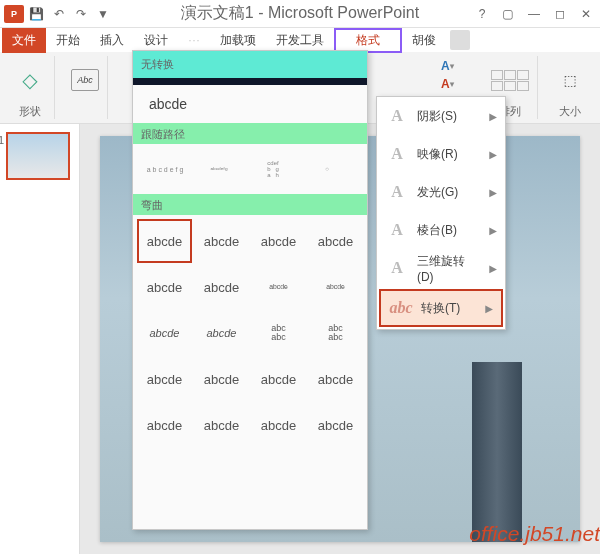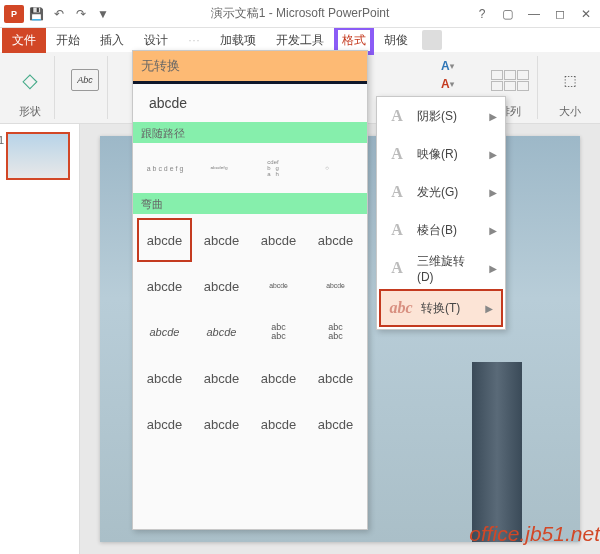--- a/index.html
+++ b/index.html
@@ -1,28 +1,28 @@
 <!DOCTYPE html>
 <html><head>
 <meta charset="utf-8">
 <style>
 *{box-sizing:border-box;margin:0;padding:0;font-family:"Microsoft YaHei","Segoe UI",sans-serif}
 body{width:600px;height:554px;background:#fff;overflow:hidden;font-size:12px;color:#444}
 .titlebar{height:28px;background:#fff;display:flex;align-items:center;border-bottom:1px solid #e1e1e1;position:relative}
 .qat{display:flex;align-items:center;gap:4px;padding-left:4px}
 .qat-icon{width:18px;height:18px;display:flex;align-items:center;justify-content:center;color:#666}
 .ppt-icon{width:20px;height:18px;background:#d24726;color:#fff;font-size:9px;font-weight:bold;display:flex;align-items:center;justify-content:center;border-radius:2px}
-.title-text{position:absolute;left:50%;transform:translateX(-50%);font-size:12px;color:#666}
+.title-text{position:absolute;left:50%;transform:translateX(-50%);font-size:16px;color:#666}
 .win-controls{position:absolute;right:2px;display:flex;gap:2px;align-items:center}
 .win-btn{width:24px;height:20px;display:flex;align-items:center;justify-content:center;color:#666}
 .avatar{width:20px;height:20px;background:#ddd;border-radius:2px;margin-left:4px}
 .ribbon-tabs{height:24px;display:flex;align-items:center;background:#fff;padding-left:2px}
 .tab{padding:4px 10px;font-size:12px;color:#444;cursor:pointer}
 .tab.file{background:#d24726;color:#fff}
-.tab.active{border:4px solid #8b5cf6;color:#c43a1f;padding:2px 4px}
+.tab.active{border:2px solid #8b5cf6;color:#c43a1f;padding:2px 20px}
 .ribbon-body{height:72px;background:#f3f3f3;border-bottom:1px solid #ddd;display:flex;padding:4px 6px;gap:8px}
 .group{display:flex;flex-direction:column;align-items:center;border-right:1px solid #ddd;padding:0 8px}
 .group-icons{display:flex;gap:6px;align-items:center;height:48px}
 .big-icon{width:32px;height:32px;display:flex;align-items:center;justify-content:center;font-size:20px}
 .group-label{font-size:11px;color:#666;text-align:center}
 .shape-box{width:28px;height:22px;border:1px solid #999;border-radius:2px;display:flex;align-items:center;justify-content:center;font-size:9px;font-style:italic}
 .mini-grid{display:grid;grid-template-columns:repeat(3,12px);gap:1px}
 .mini-grid span{width:12px;height:10px;border:1px solid #bbb}
 .text-fx-group{display:flex;flex-direction:column;gap:2px;padding-top:2px}
 .fx-btn{width:26px;height:16px;display:flex;align-items:center;font-size:12px}
@@ -30,21 +30,21 @@
 .section-label{font-size:11px;color:#777;position:absolute;left:6px;top:128px}
 .workspace{position:relative;height:430px;background:#fff;display:flex}
 .thumb-panel{width:80px;border-right:1px solid #ddd;padding:8px 6px}
 .thumb{width:64px;height:48px;border:2px solid #d24726;background:linear-gradient(#b8d4e8,#e8e8e8);position:relative}
 .thumb-num{position:absolute;left:-10px;top:0;font-size:11px;color:#666}
 .canvas-area{flex:1;background:#e8e8e8;position:relative;overflow:hidden}
 .slide{position:absolute;left:20px;top:12px;right:20px;bottom:12px;background:#fff;box-shadow:0 1px 4px rgba(0,0,0,.2);overflow:hidden}
 .slide-img{width:100%;height:100%;background:linear-gradient(180deg,#9db8c8 0%,#b8cdd8 40%,#aabfc8 100%);position:relative}
 .leg{position:absolute;right:12%;bottom:0;width:50px;height:180px;background:linear-gradient(90deg,#3a4a58,#5a6a78,#3a4a58)}
 .transform-gallery{position:absolute;left:132px;top:50px;width:236px;height:480px;background:#fafafa;border:1px solid #c8c8c8;box-shadow:2px 2px 6px rgba(0,0,0,.2);z-index:50}
-.gallery-header{padding:6px 8px;font-size:13px;color:#666;background:#fdba74;border-bottom:3px solid #0f172a}
+.gallery-header{padding:6px 8px;font-size:11px;color:#666;background:#5eead4;border-bottom:7px solid #0f172a}
 .gallery-section{padding:4px 8px 2px;font-size:11px;color:#666;background:#86efac}
 .preview-box{height:38px;display:flex;align-items:center;padding-left:16px;font-size:14px;color:#444}
 .follow-row{height:50px;display:flex;gap:6px;padding:4px 8px;align-items:center}
 .follow-item{width:48px;height:42px;display:flex;align-items:center;justify-content:center;font-size:7px;color:#888;text-align:center;line-height:1}
 .bend-grid{display:grid;grid-template-columns:repeat(4,1fr);gap:2px;padding:4px}
 .bend-item{height:44px;display:flex;align-items:center;justify-content:center;font-size:13px;color:#555}
 .bend-item.selected{border:2px solid #c43a1f}
 .bend-item.stacked{flex-direction:column;font-size:9px;line-height:1}
 .effects-flyout{position:absolute;left:376px;top:96px;width:130px;background:#fff;border:1px solid #c8c8c8;box-shadow:2px 2px 6px rgba(0,0,0,.2);z-index:40}
 .fx-item{height:38px;display:flex;align-items:center;gap:8px;padding:4px 8px;font-size:12px;color:#444}

